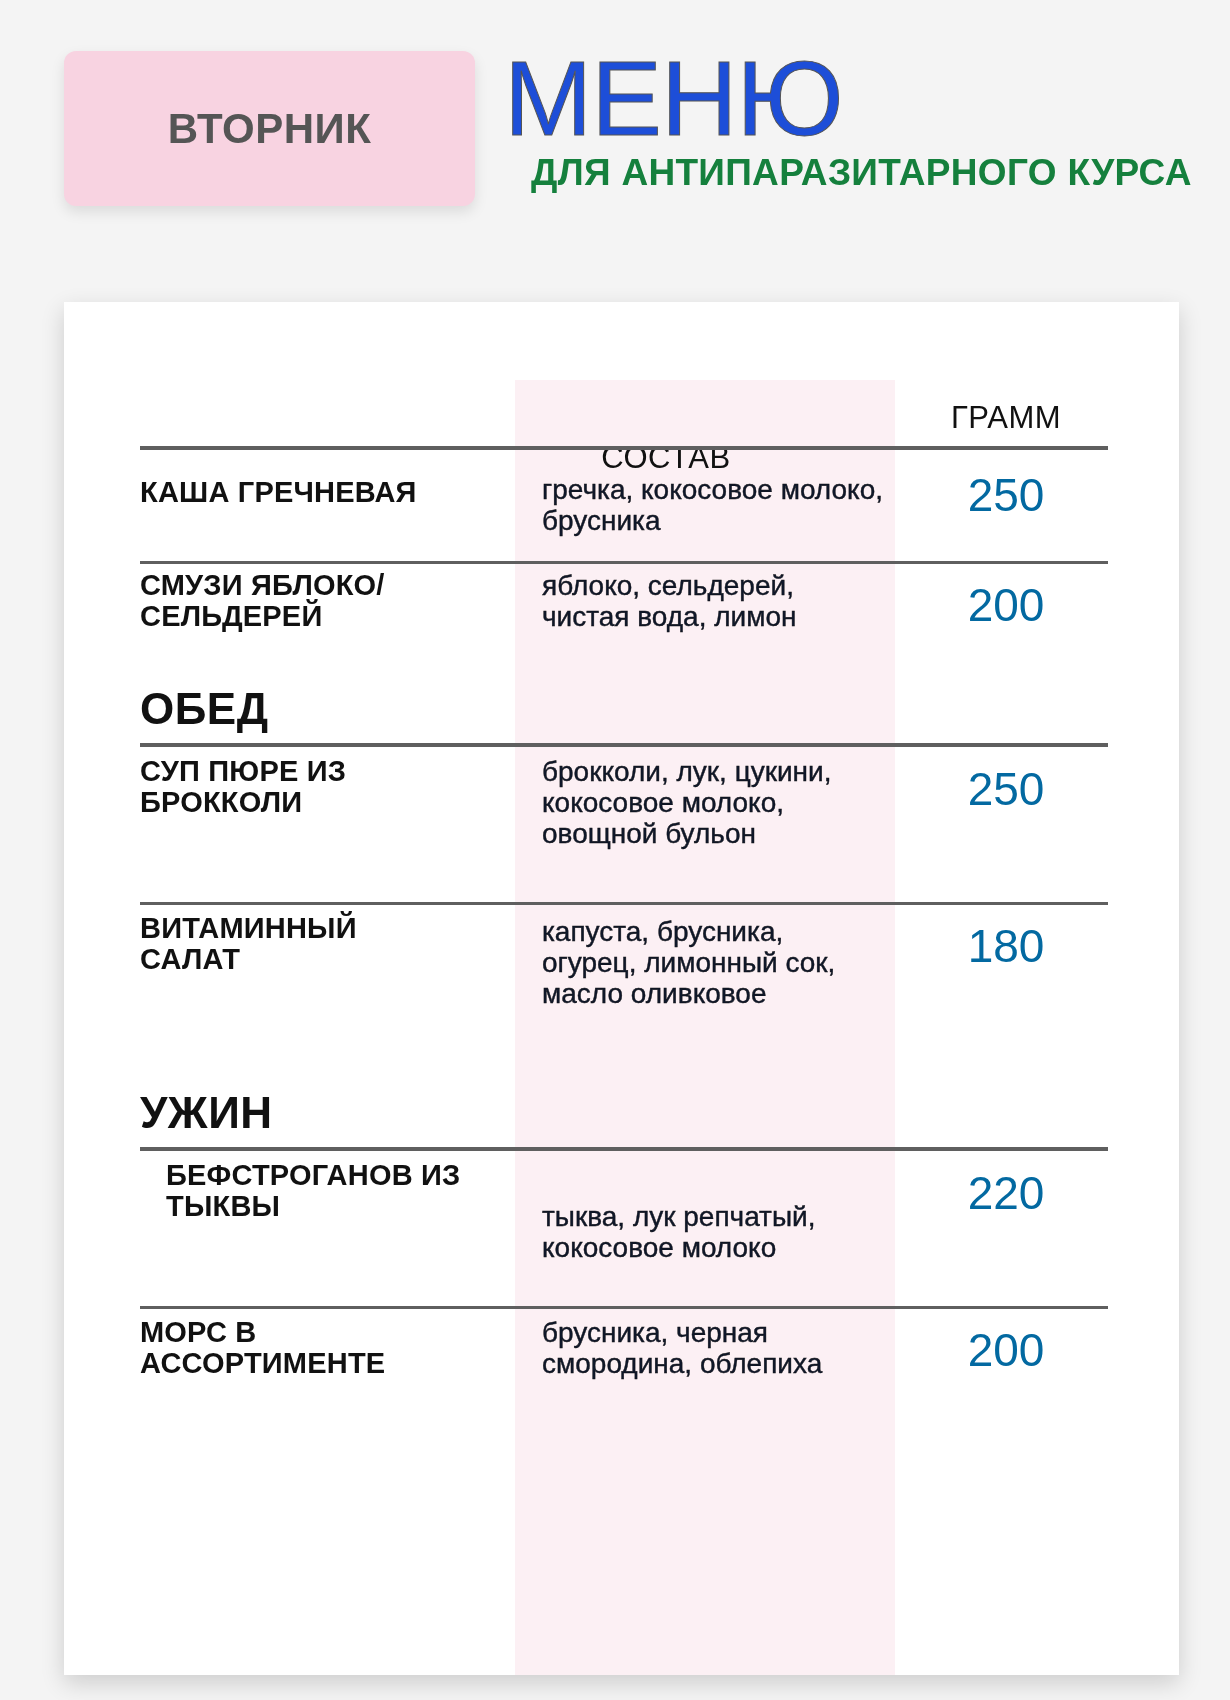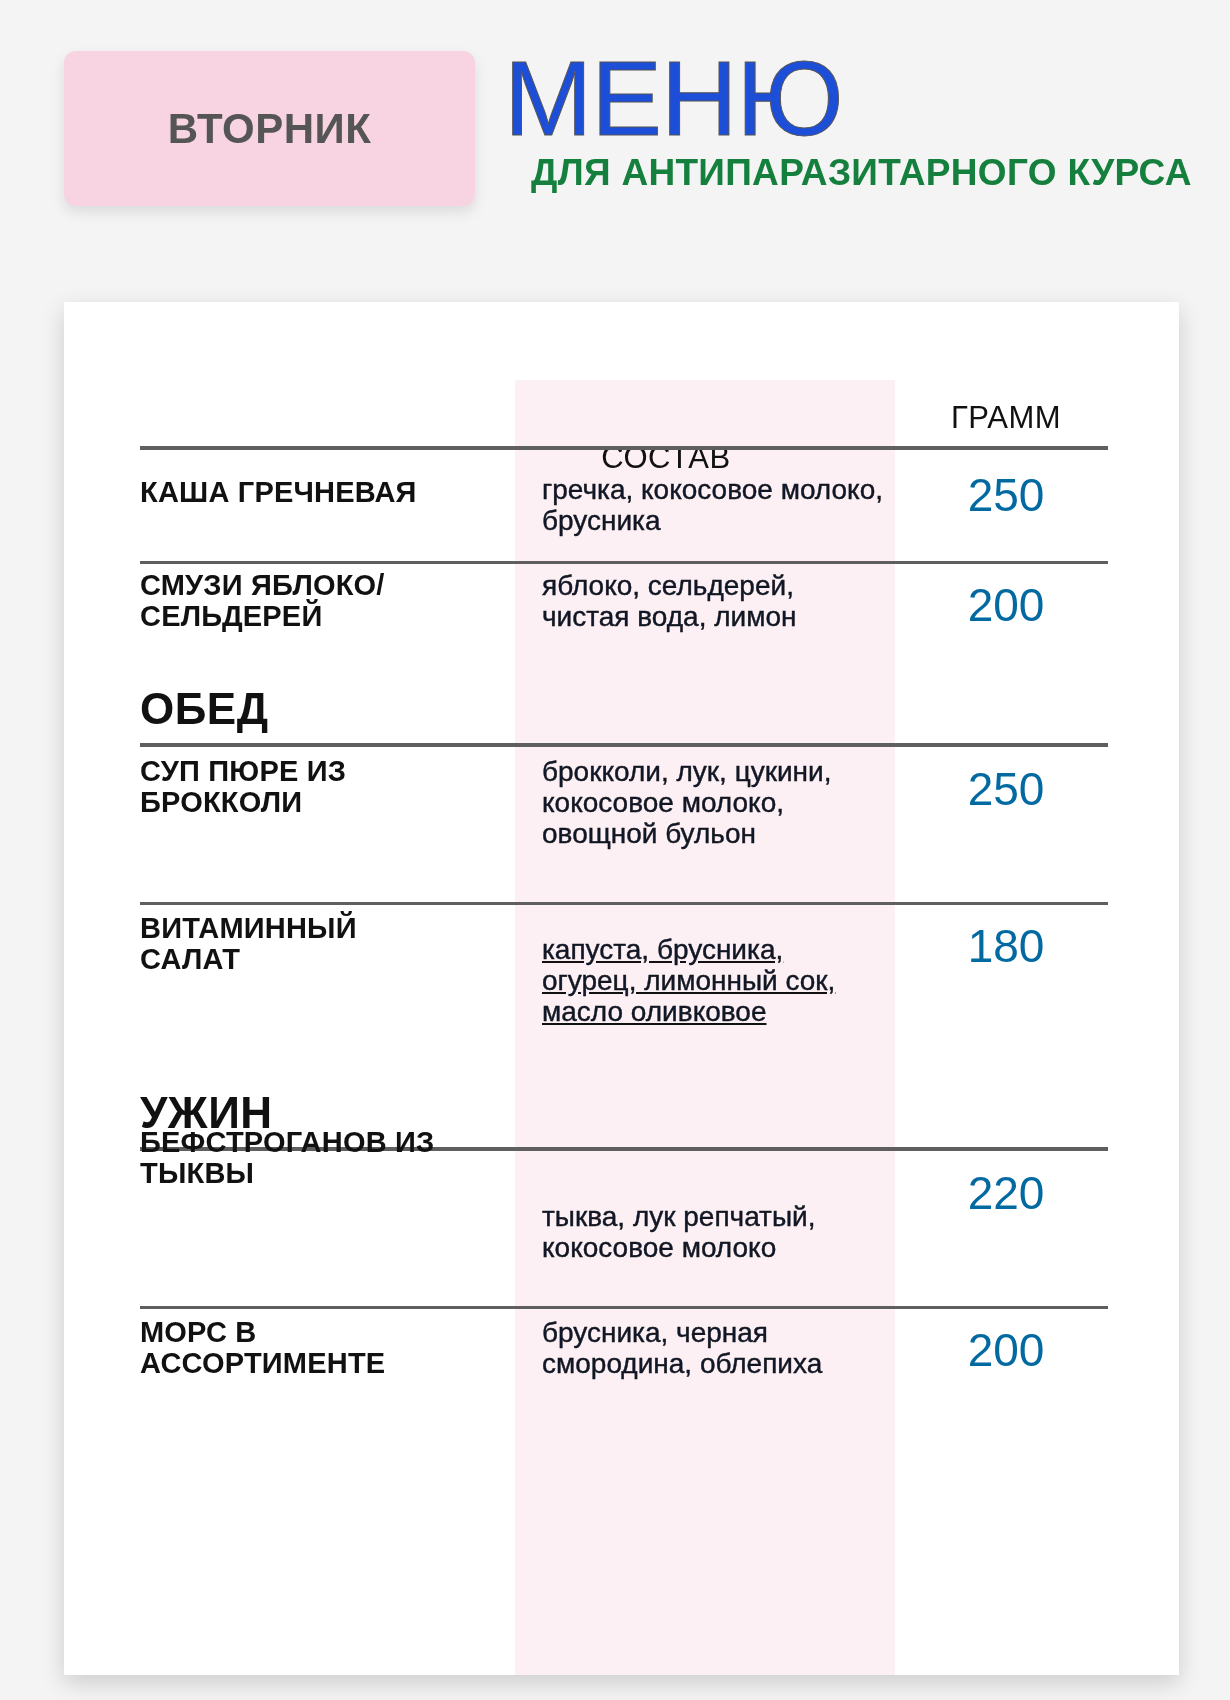--- a/index.html
+++ b/index.html
@@ -98,28 +98,28 @@
   <div class="section-title" style="top:382px;">ОБЕД</div>
   <div class="rule thick" style="top:441px;"></div>
   <div>
     <div class="item-name" style="width:260px; top:454px;">СУП ПЮРЕ ИЗ БРОККОЛИ</div>
     <div class="ingredients" style="width:300px; top:454px;">брокколи, лук, цукини, кокосовое молоко, овощной бульон</div>
     <div class="grams" style="top:460px;">250</div>
   </div>
   <div class="rule thin" style="top:600px;"></div>
   <div>
     <div class="item-name" style="width:260px; top:611px;">ВИТАМИННЫЙ САЛАТ</div>
-    <div class="ingredients" style="width:300px; top:632px;text-decoration:underline;">капуста, брусника, огурец, лимонный сок, масло оливковое</div>
+    <div class="ingredients" style="width:300px; top:614px;">капуста, брусника, огурец, лимонный сок, масло оливковое</div>
     <div class="grams" style="top:617px;">180</div>
   </div>
 
   <div class="section-title" style="top:786px;">УЖИН</div>
   <div class="rule thick" style="top:845px;"></div>
   <div>
-    <div class="item-name" style="width:340px; top:825px;">БЕФСТРОГАНОВ ИЗ ТЫКВЫ</div>
+    <div class="item-name" style="width:340px; top:858px;margin-left:26px;">БЕФСТРОГАНОВ ИЗ ТЫКВЫ</div>
     <div class="ingredients" style="width:300px; top:899px;">тыква, лук репчатый, кокосовое молоко</div>
     <div class="grams" style="top:864px;">220</div>
   </div>
   <div class="rule thin" style="top:1004px;"></div>
   <div>
     <div class="item-name" style="width:300px; top:1015px;">МОРС В АССОРТИМЕНТЕ</div>
     <div class="ingredients" style="width:300px; top:1015px;">брусника, черная смородина, облепиха</div>
     <div class="grams" style="top:1021px;">200</div>
   </div>
 </div>

